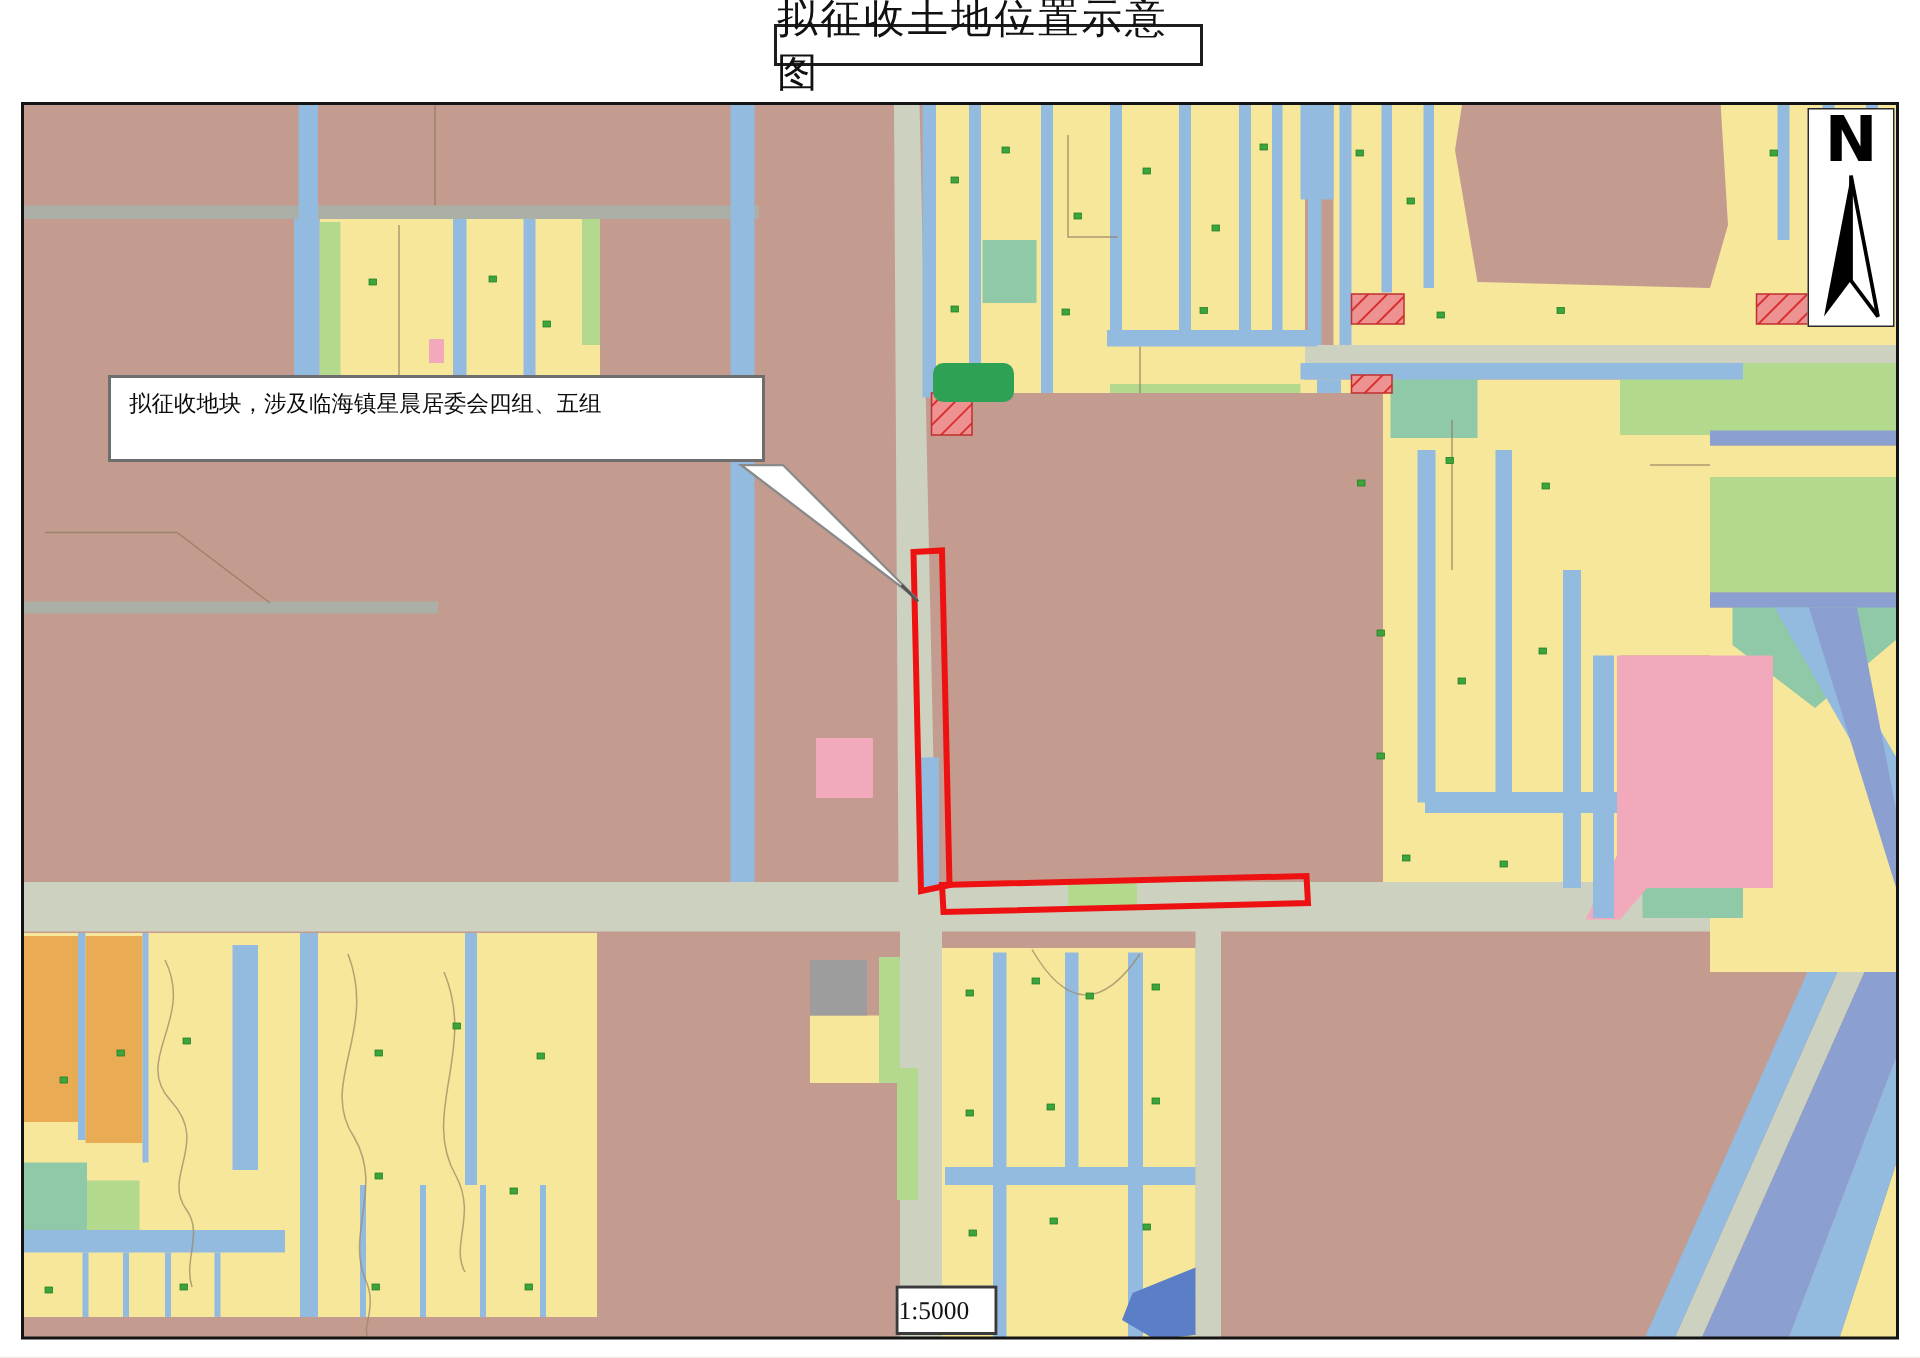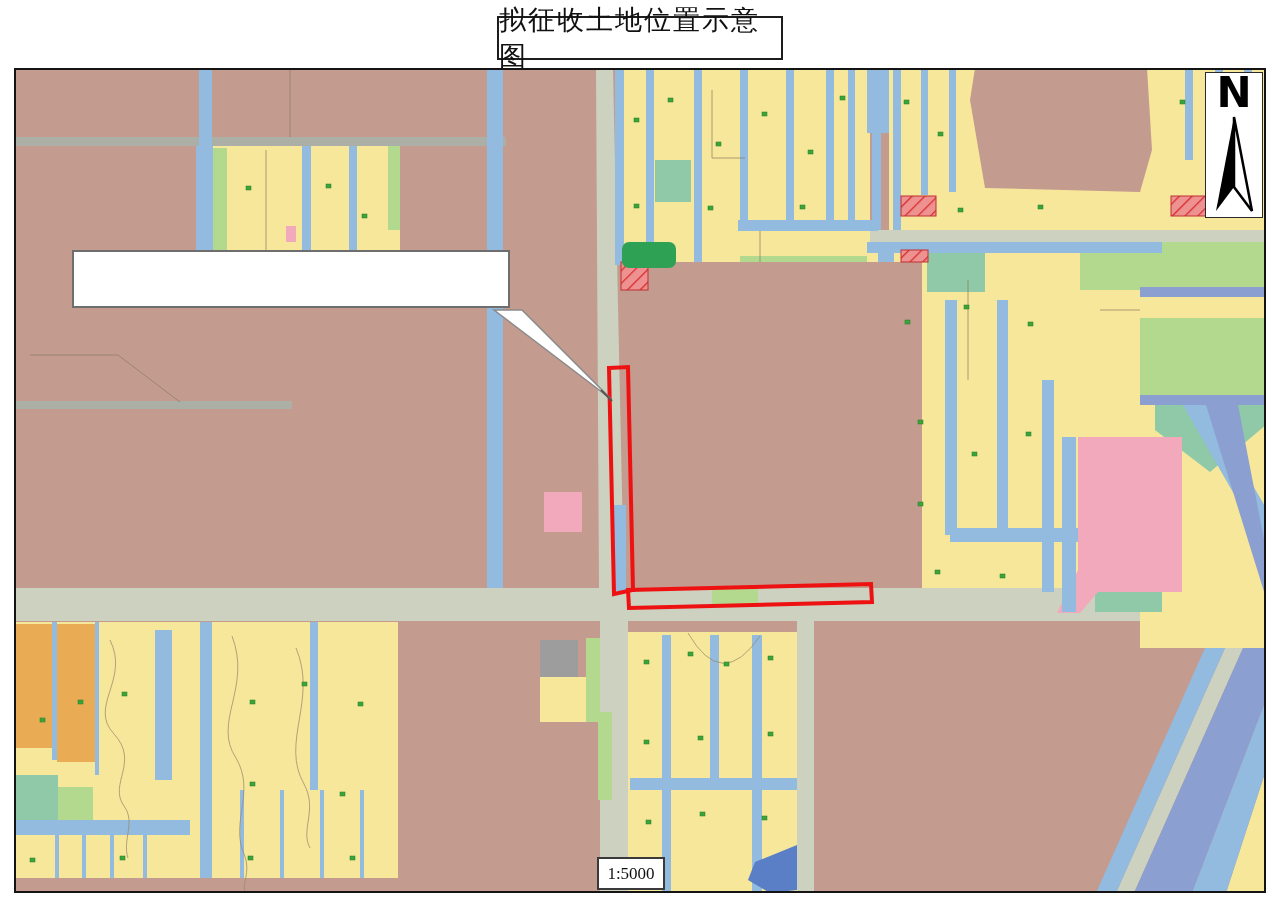--- a/index.html
+++ b/index.html
@@ -1,40 +1,40 @@
 <!DOCTYPE html>
 <html style="--c-urban_brown: #C49B8F; --c-farmland_yellow: #F7E79B; --c-water_blue: #93BADF; --c-water_blue_dark: #8B9FD0; --c-deep_blue: #5B7FC7; --c-road_pale: #CDD1C0; --c-road_gray: #ABAFA5; --c-green_light: #B3D98F; --c-green_medium: #8FC9A8; --c-green_dark: #2FA155; --c-pink: #F2A9BC; --c-orange: #E9AC55; --c-gray_parcel: #9D9D9D; --c-dot_green: #3DA43D; --c-hatch_red_fill: #ED9191; --c-hatch_red_line: #D92B2B; --c-outline_red: #EE1111;"><head>
 <meta charset="utf-8">
 <style>
   html,body{margin:0;padding:0;background:#fff;}
   body{width:1280px;height:905px;position:relative;overflow:hidden;
        font-family:"Liberation Sans","DejaVu Sans",sans-serif;}
   .abs{position:absolute;}
   
-  .title-box{left:497px;top:16px;width:286px;height:44px;border:2px solid #1d1d1d;
+  .title-box{left:516px;top:16px;width:286px;height:28px;border:2px solid #1d1d1d;
     background:#fff;display:flex;align-items:center;justify-content:center;
     font-family:"Liberation Serif","DejaVu Serif",serif;font-size:27px;color:#111;
     letter-spacing:2px;box-sizing:border-box;}
   
   .map-frame{left:14px;top:68px;width:1252px;height:825px;border:2px solid #141414;
     box-sizing:border-box;pointer-events:none;z-index:5;}
   svg.map{left:0;top:0;z-index:1;}
   
   .callout{left:72px;top:250px;width:438px;height:58px;background:#fff;
     border:2px solid #6e6e6e;box-sizing:border-box;z-index:6;
     padding:7px 10px 0 12px;font-size:15px;line-height:21px;color:#0a0a0a;}
   
   .north{left:1205px;top:72px;width:58px;height:146px;background:#fff;
     border:1px solid #2a2a2a;box-sizing:border-box;z-index:6;text-align:center;}
   .north .n{font-family:"DejaVu Sans","Liberation Sans",sans-serif;font-weight:bold;
     font-size:42px;line-height:40px;color:#000;}
   
   .scalebox{left:597px;top:857px;width:68px;height:33px;background:#fff;
     border:2px solid #3a3a3a;box-sizing:border-box;z-index:6;display:flex;
-    align-items:center;justify-content:center;
+    align-items:center;justify-content:flex-start;
     font-family:"Liberation Serif","DejaVu Serif",serif;font-size:17px;color:#111;}
   
   .f-brown{fill:var(--c-urban_brown,#C49B8F);}
   .f-yellow{fill:var(--c-farmland_yellow,#F7E79B);}
   .f-water{fill:var(--c-water_blue,#93BADF);}
   .f-waterd{fill:var(--c-water_blue_dark,#8B9FD0);}
   .f-deep{fill:var(--c-deep_blue,#5B7FC7);}
   .f-roadp{fill:var(--c-road_pale,#CDD1C0);}
   .f-roadg{fill:var(--c-road_gray,#ABAFA5);}
   .f-glight{fill:var(--c-green_light,#B3D98F);}
@@ -273,20 +273,21 @@
   </g>
 </svg>
 
 <div class="abs title-box">
   <span>拟征收土地位置示意图</span>
 </div>
 
 <div class="abs map-frame"></div>
 
 <div class="abs callout">
+  <div>拟征收地块，涉及临海镇星晨居委会四组、五组</div>
 </div>
 
 <div class="abs north">
   <div class="n">N</div>
   <svg width="44" height="100" viewBox="0 0 44 100" style="margin-top:2px;">
     <polygon points="22,2 4,96 22,72" fill="#000"></polygon>
     <polygon points="22,2 22,72 40,96" fill="#fff" stroke="#000" stroke-width="2.5"></polygon>
   </svg>
 </div>
 

